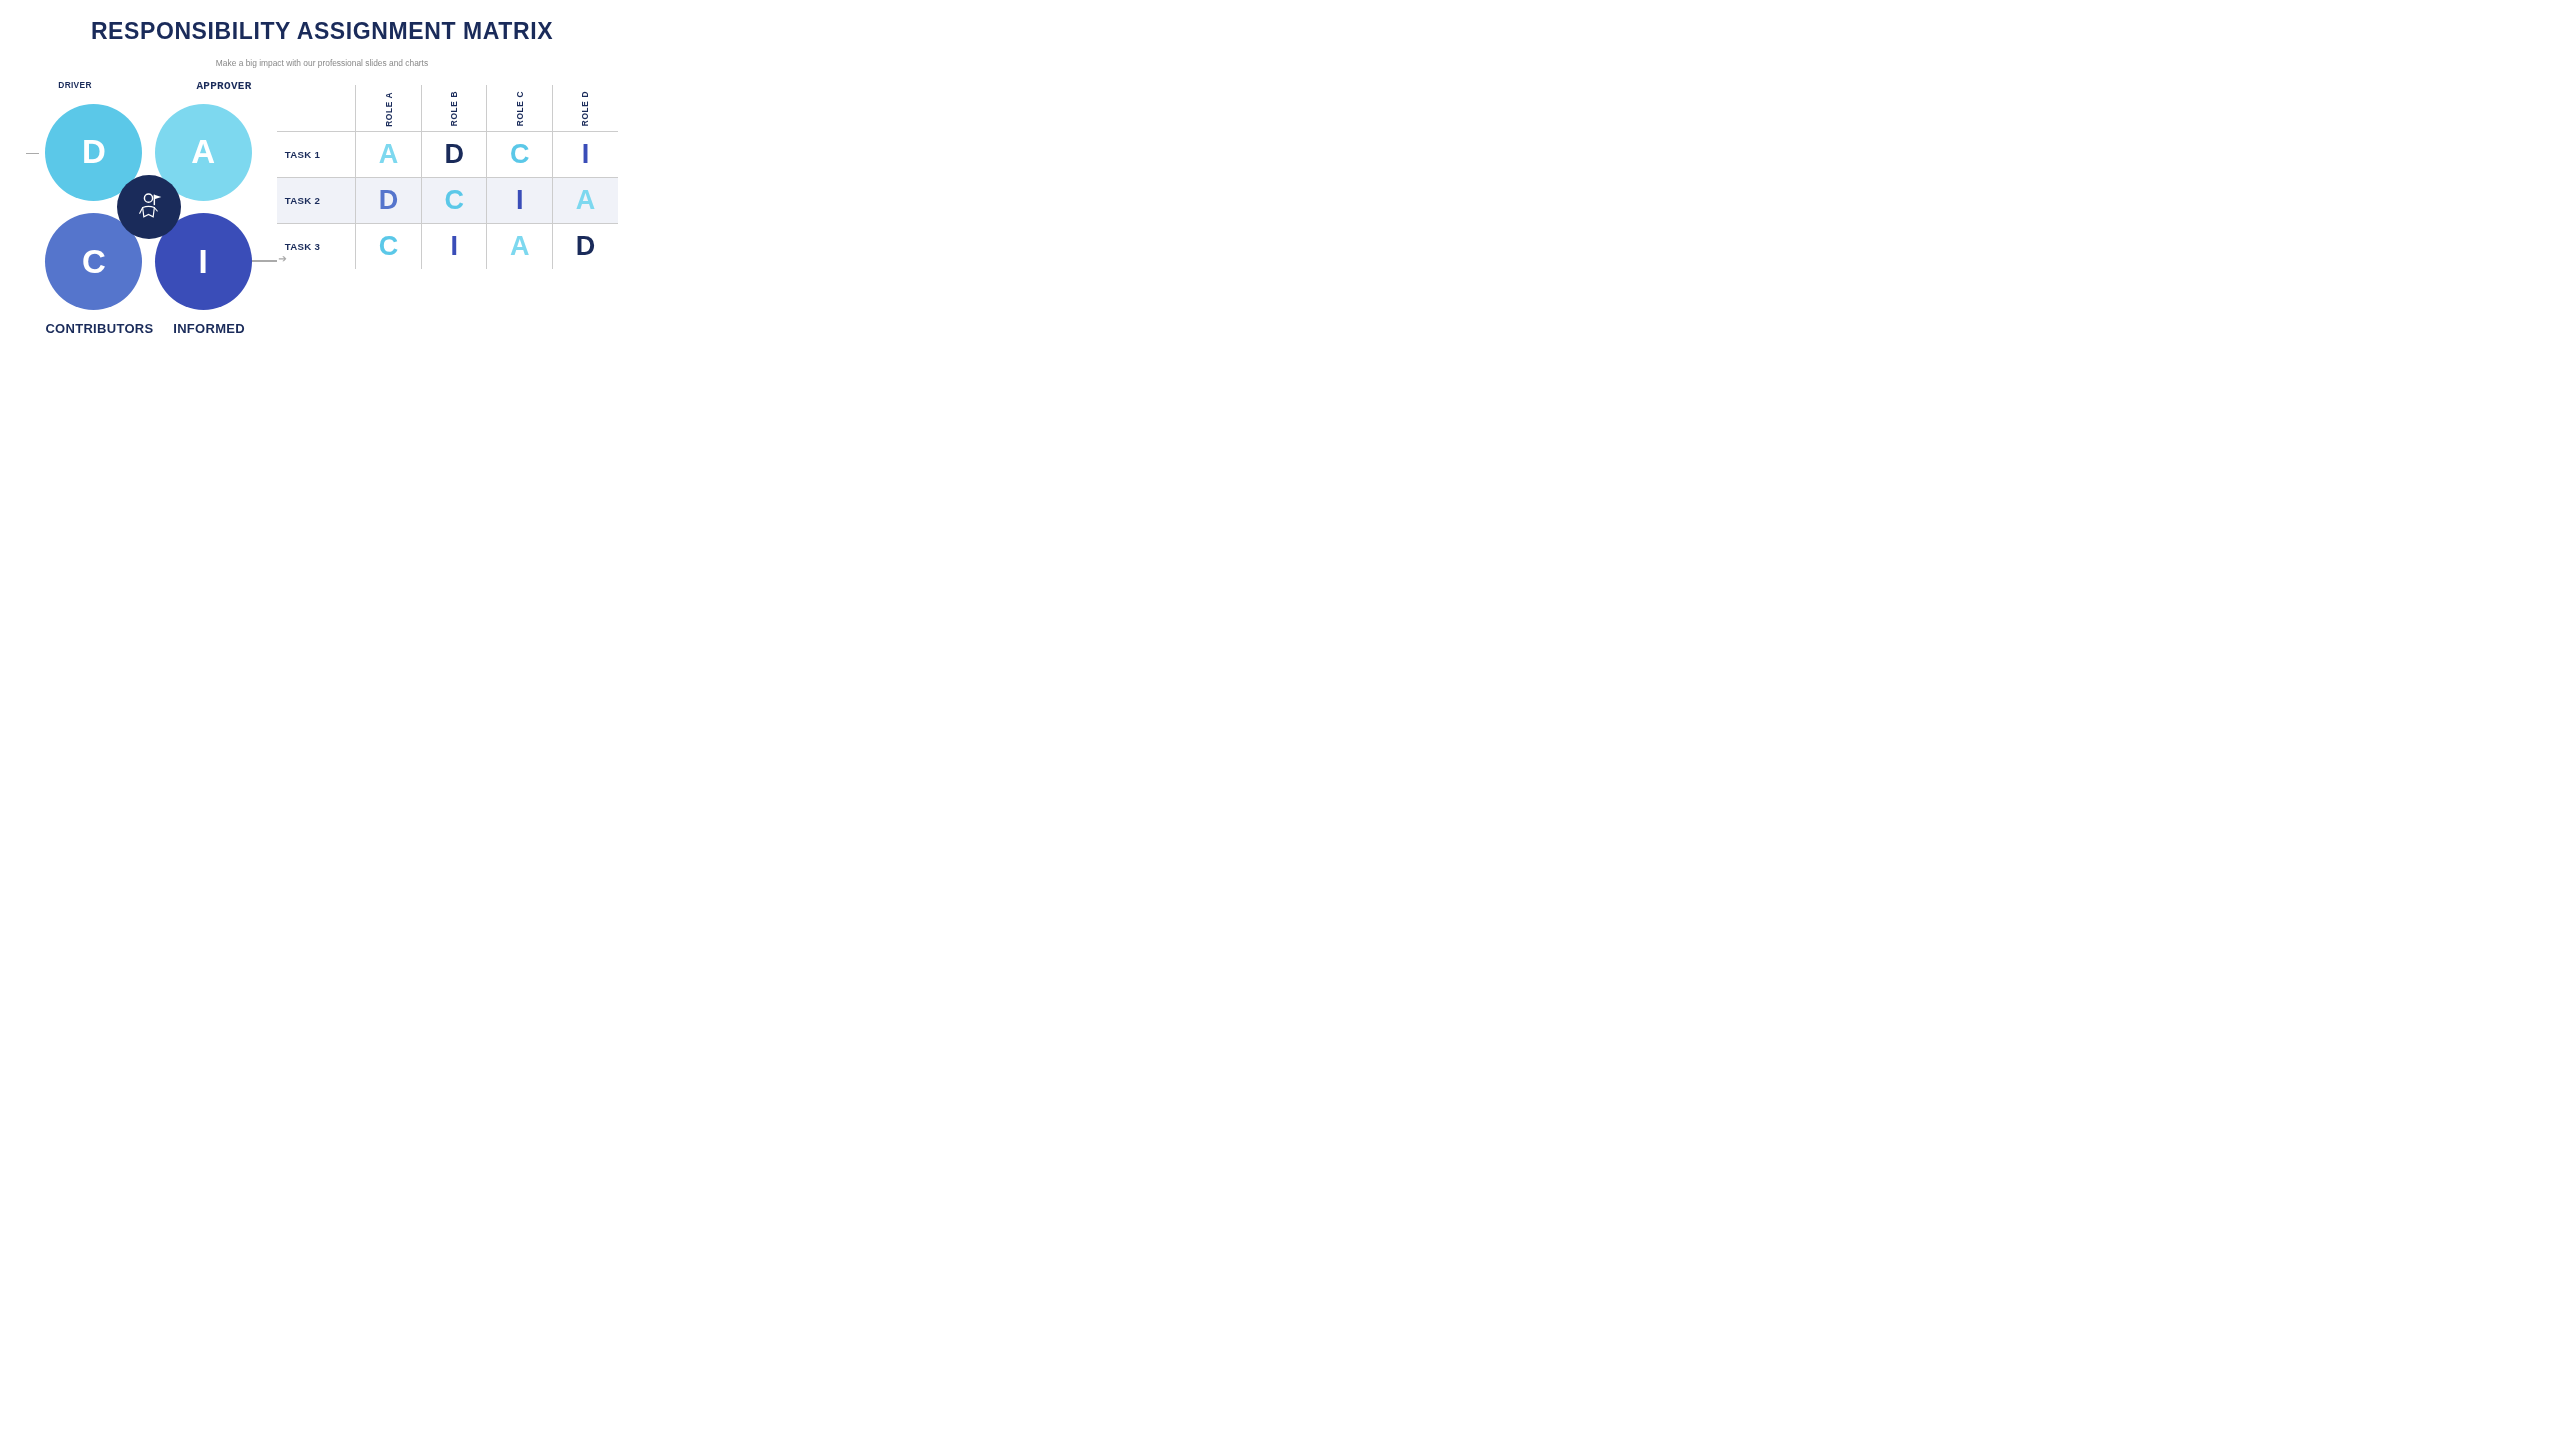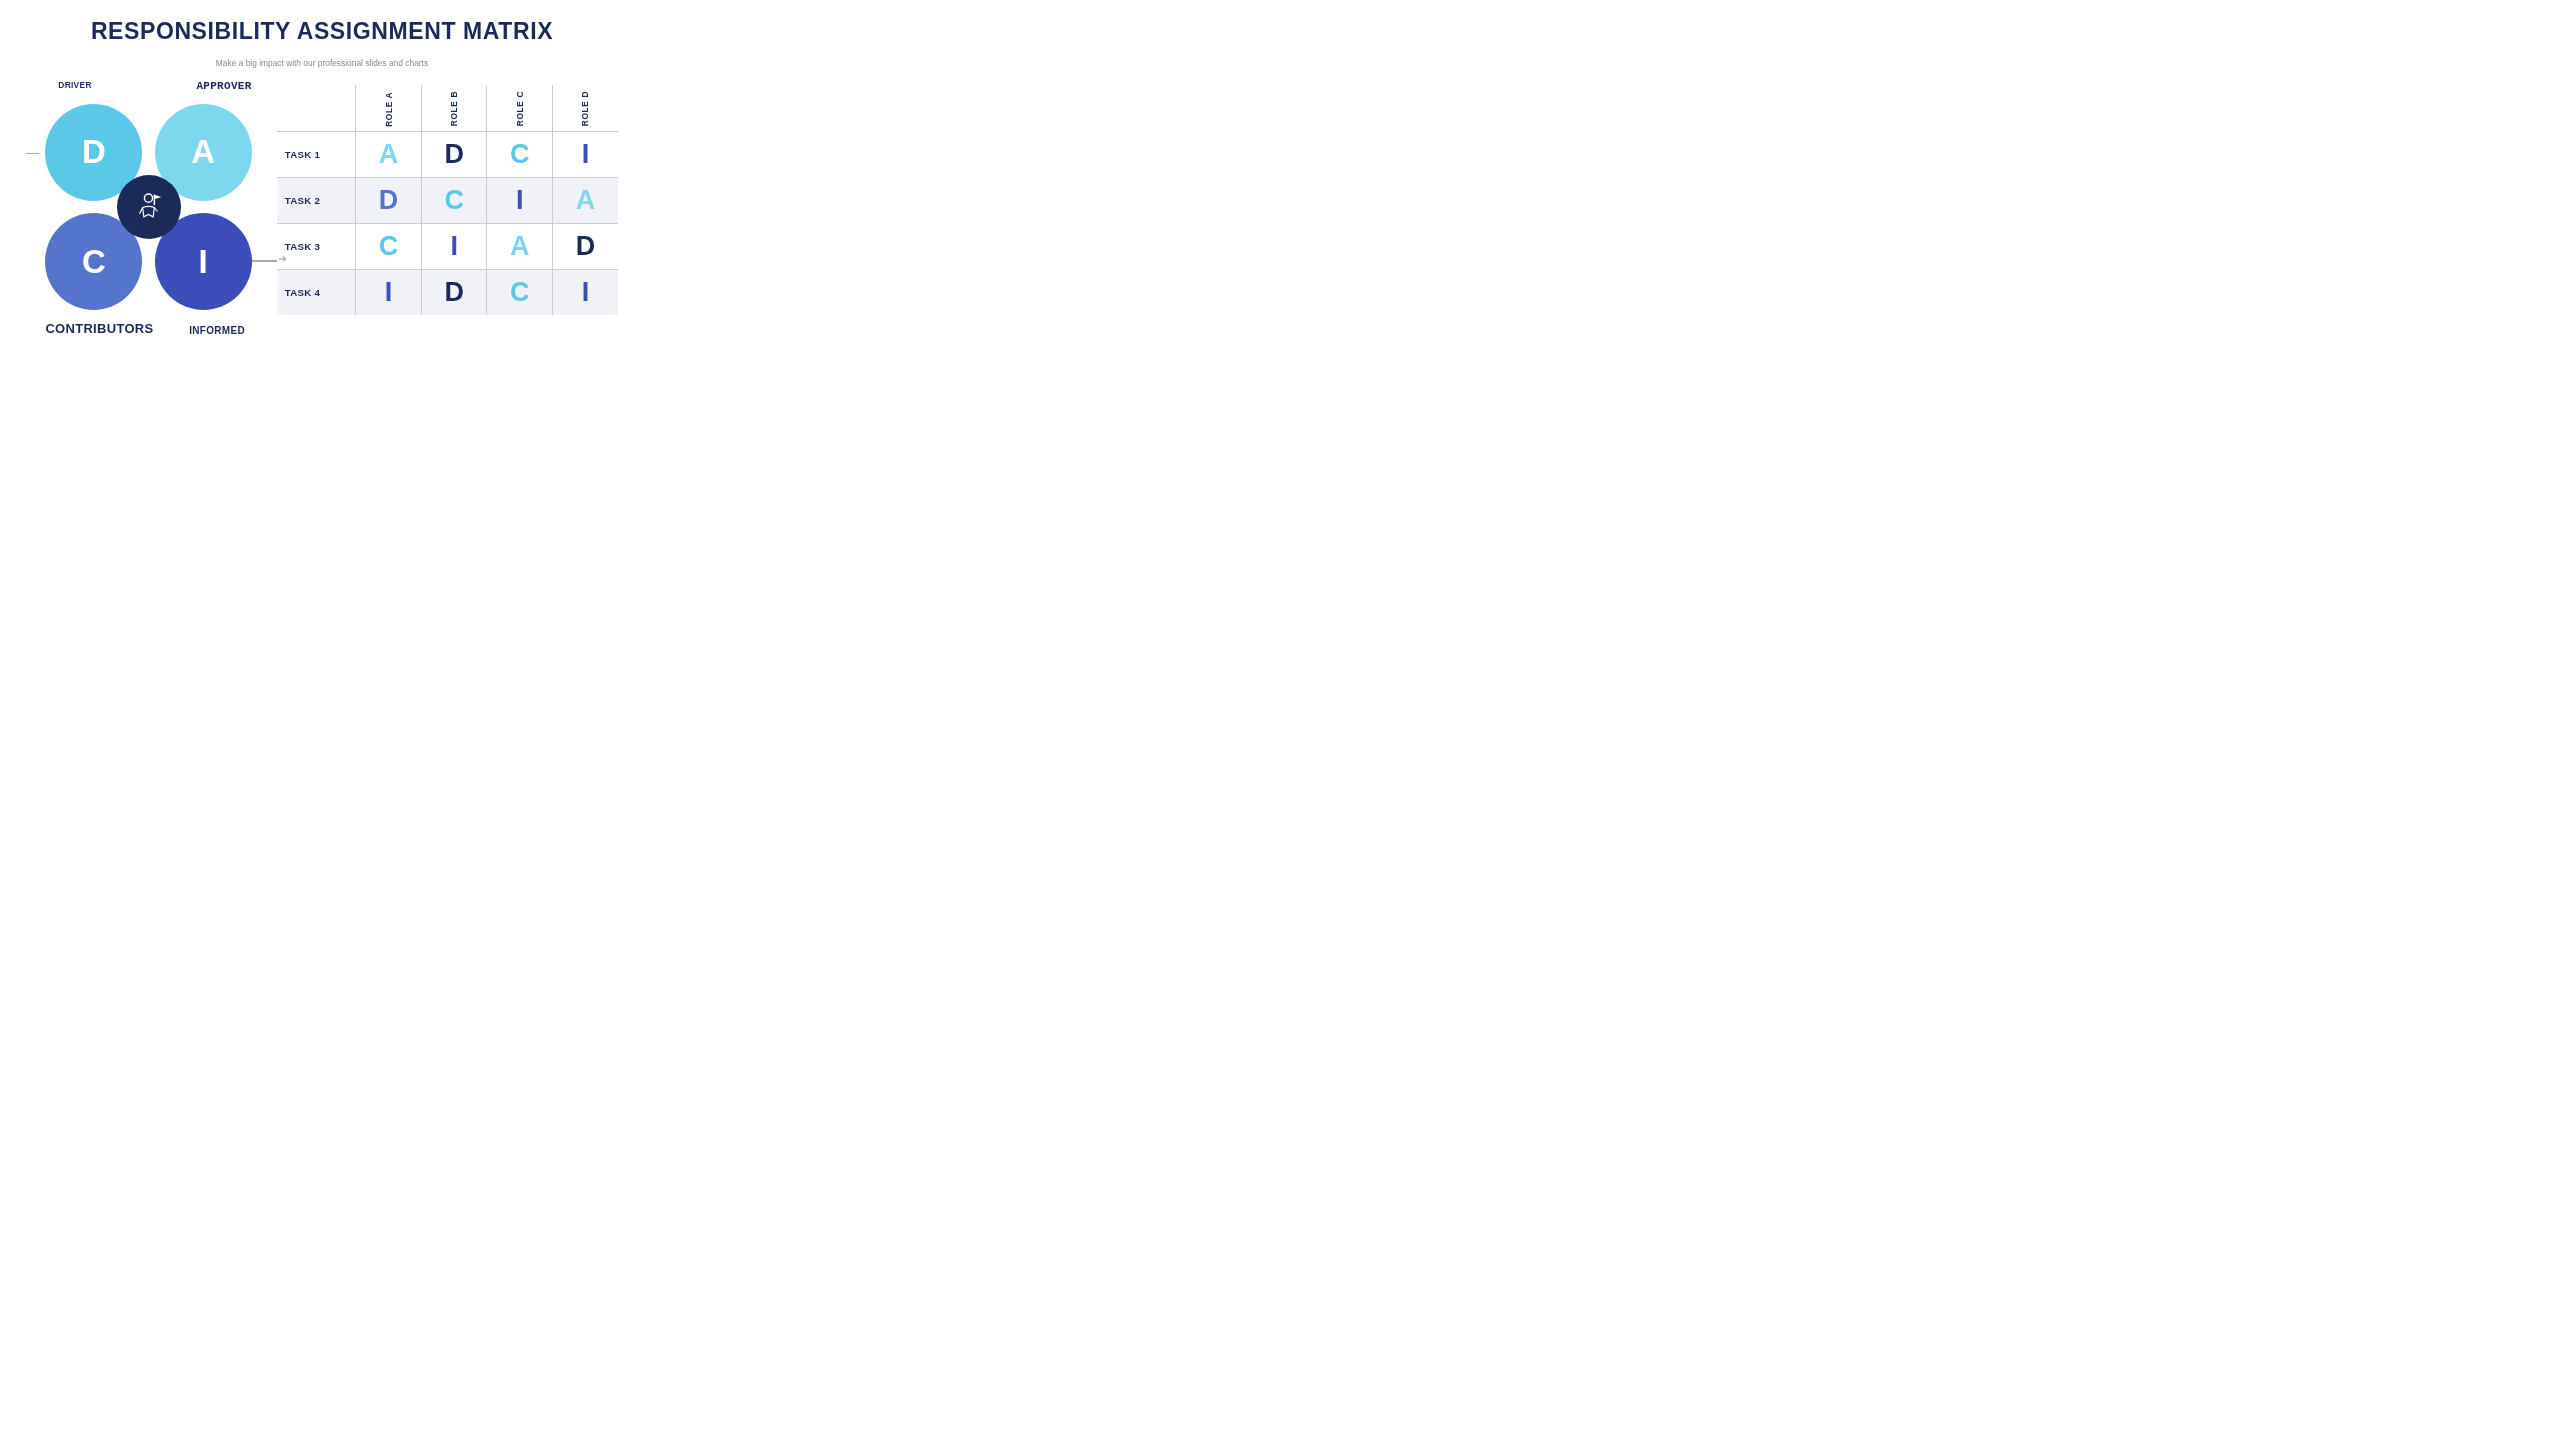--- a/index.html
+++ b/index.html
@@ -99,21 +99,21 @@
       font-size: 13px;
       font-weight: 800;
       color: #1a2b5a;
       letter-spacing: 0.3px;
     }
 
     .label-informed {
       position: absolute;
       bottom: -19.3px;
       right: 13px;
-      font-size: 10px;
+      font-size: 13px;
       font-weight: 800;
       color: #1a2b5a;
       letter-spacing: 0.3px;
       margin-top: 25px;
     }
 
     .circle {
       position: absolute;
       border-radius: 50%;
       display: flex;
@@ -387,26 +387,19 @@
               <td><span class="cell-letter letter-i">I</span></td>
               <td><span class="cell-letter letter-a">A</span></td>
             </tr>
             <tr>
               <td><span class="task-label">TASK 3</span></td>
               <td><span class="cell-letter letter-c">C</span></td>
               <td><span class="cell-letter letter-i">I</span></td>
               <td><span class="cell-letter letter-a">A</span></td>
               <td><span class="cell-letter letter-d-dark">D</span></td>
             </tr>
-            <tr class="shaded">
-              <td><span class="task-label">TASK 4</span></td>
-              <td><span class="cell-letter letter-i">I</span></td>
-              <td><span class="cell-letter letter-d-dark">D</span></td>
-              <td><span class="cell-letter letter-c">C</span></td>
-              <td><span class="cell-letter letter-i">I</span></td>
-            </tr>
           </tbody>
       </table>
     </div>
 
   </div>
 </div>
 
 
 </body></html>

